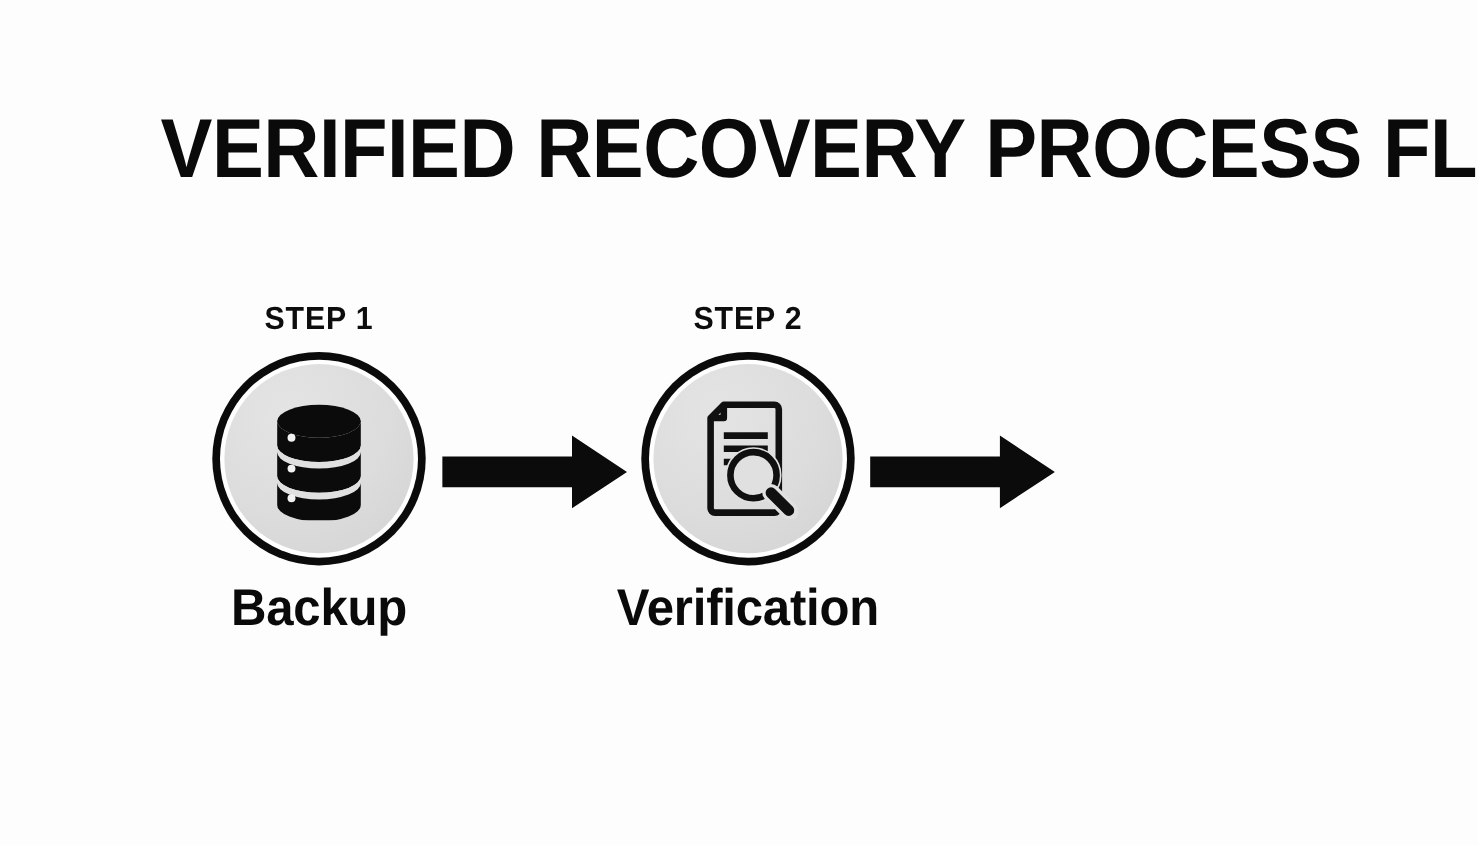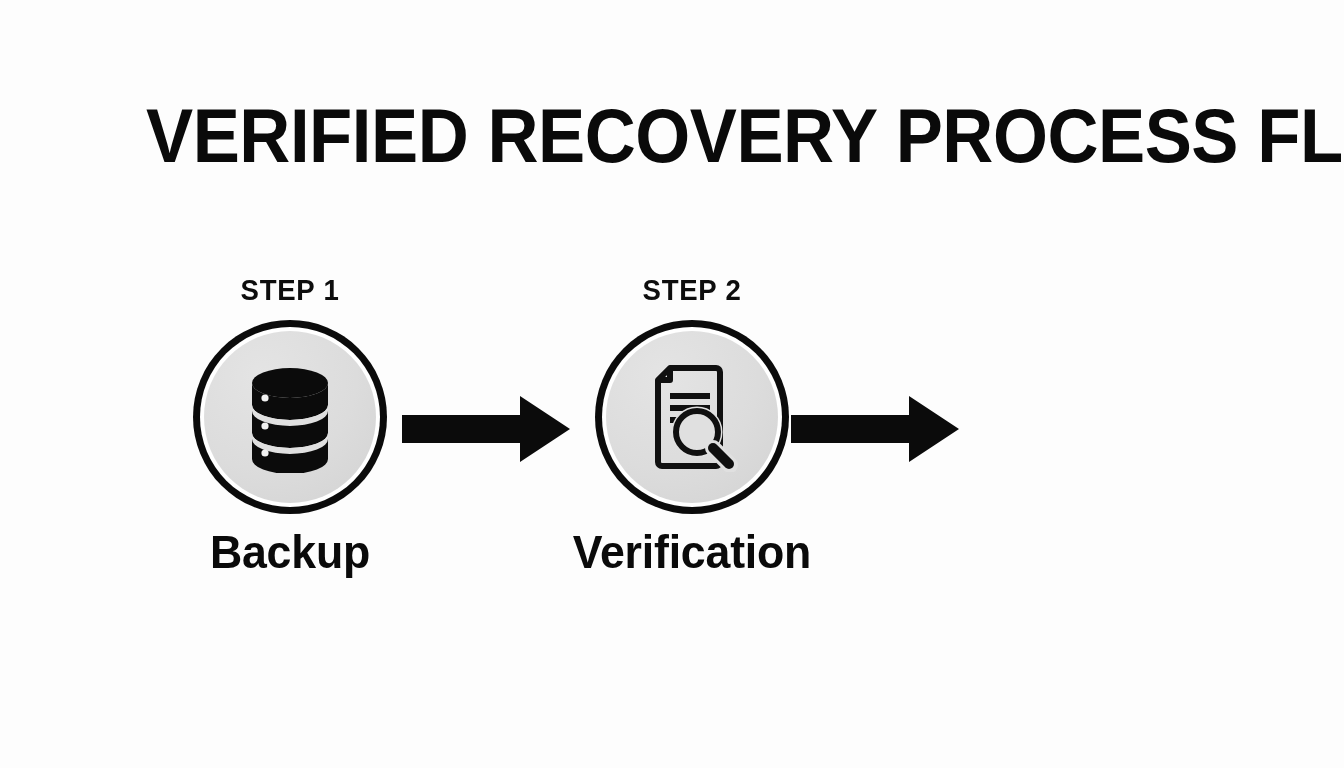--- a/index.html
+++ b/index.html
@@ -52,21 +52,21 @@
   }
 
   .step-node {
     position: absolute;
     top: 0;
     width: 270px;
     height: 330px;
     text-align: center;
   }
   #step-node-1 { left: 155px; }
-  #step-node-2 { left: 557px; text-decoration: underline; }
+  #step-node-2 { left: 545px; text-decoration: underline; }
   #step-node-3 { left: 940px; }
 
   .step-kicker {
     position: absolute;
     top: 12px;
     left: 0;
     width: 270px;
     font-family: "Liberation Sans Narrow", "Liberation Sans", sans-serif;
     font-size: 29px;
     font-weight: 700;

